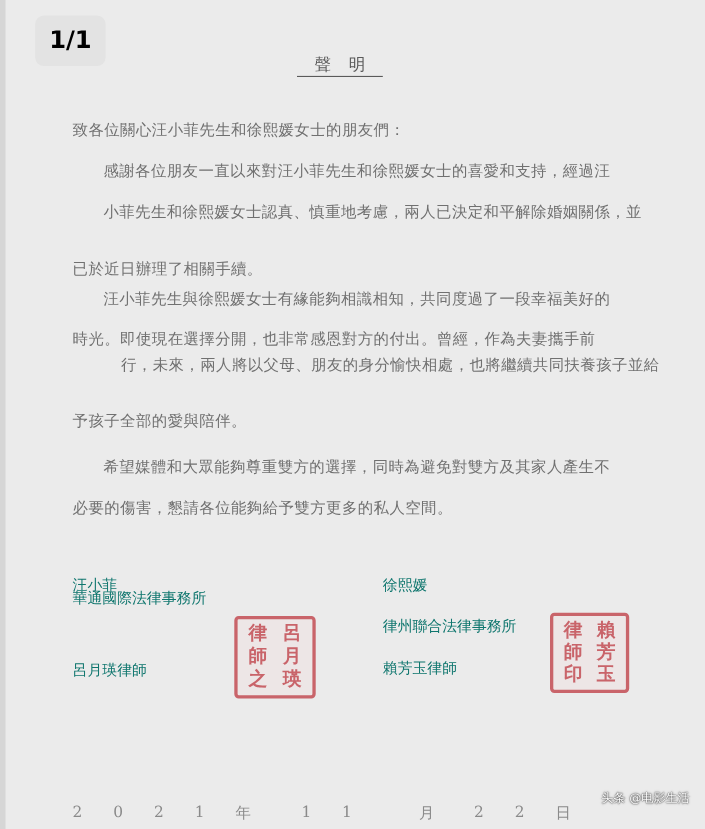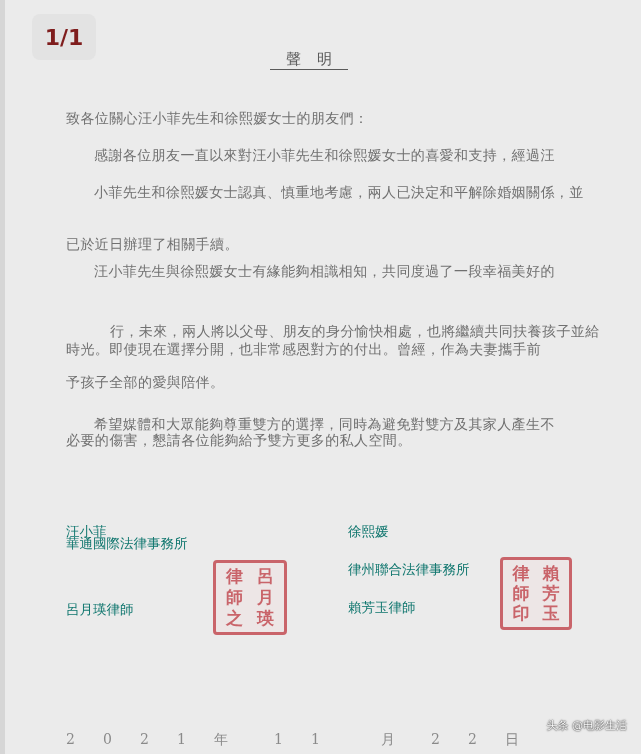--- a/index.html
+++ b/index.html
@@ -11,21 +11,21 @@
   }
   .left-edge {
     position: absolute; left: 0; top: 0; width: 5px; height: 754px;
     background: #d6d6d6;
   }
   .page-badge {
     position: absolute; left: 32px; top: 14px; width: 64px; height: 46px;
     background: #e3e3e3; border-radius: 8px;
     display: flex; align-items: center; justify-content: center;
     font-family: "DejaVu Sans", sans-serif; font-weight: bold; font-size: 22px;
-    color: #7f1d1d;
+    color: #000000;
   }
   .title {
     position: absolute; left: 0; width: 618px; top: 50px; text-align: center;
     font-size: 15px; letter-spacing: 16px; color: #5a5a5a;
   }
   .title span { border-bottom: 1px solid #5a5a5a; padding-bottom: 1px; padding-left: 16px; }
   .text-line {
     position: absolute; left: 66px; font-size: 14px; white-space: nowrap;
     color: #707070; letter-spacing: 0.4px;
   }
@@ -59,26 +59,26 @@
 
 <div class="title"><span>聲明</span></div>
 
 <div class="text-line" style="top:110px;">致各位關心汪小菲先生和徐熙媛女士的朋友們：</div>
 
 <div class="text-line" style="top:147px; left:94px;">感謝各位朋友一直以來對汪小菲先生和徐熙媛女士的喜愛和支持，經過汪</div>
 <div class="text-line" style="top:184px;margin-left:28px;">小菲先生和徐熙媛女士認真、慎重地考慮，兩人已決定和平解除婚姻關係，並</div>
 <div class="text-line" style="top:236px;">已於近日辦理了相關手續。</div>
 
 <div class="text-line" style="top:263px; left:94px;">汪小菲先生與徐熙媛女士有緣能夠相識相知，共同度過了一段幸福美好的</div>
-<div class="text-line" style="top:300px;margin-top:41px;">時光。即使現在選擇分開，也非常感恩對方的付出。曾經，作為夫妻攜手前</div>
+<div class="text-line" style="top:300px;">時光。即使現在選擇分開，也非常感恩對方的付出。曾經，作為夫妻攜手前</div>
 <div class="text-line" style="top:323px;margin-left:44px;">行，未來，兩人將以父母、朋友的身分愉快相處，也將繼續共同扶養孩子並給</div>
 <div class="text-line" style="top:374px;">予孩子全部的愛與陪伴。</div>
 
 <div class="text-line" style="top:416px; left:94px;">希望媒體和大眾能夠尊重雙方的選擇，同時為避免對雙方及其家人產生不</div>
-<div class="text-line" style="top:432px;">必要的傷害，懇請各位能夠給予雙方更多的私人空間。</div>
+<div class="text-line" style="top:453px;">必要的傷害，懇請各位能夠給予雙方更多的私人空間。</div>
 
 <div class="sig" style="left:66px; top:523px;">汪小菲</div>
 <div class="sig" style="left:66px; top:535px;">華通國際法律事務所</div>
 <div class="sig" style="left:66px; top:601px;">呂月瑛律師</div>
 <div class="seal" style="left:213px; top:560px; width:74px; height:75px;">
   <span>律</span>
   <span>師</span>
   <span>之</span>
   <span>呂</span>
   <span>月</span>

